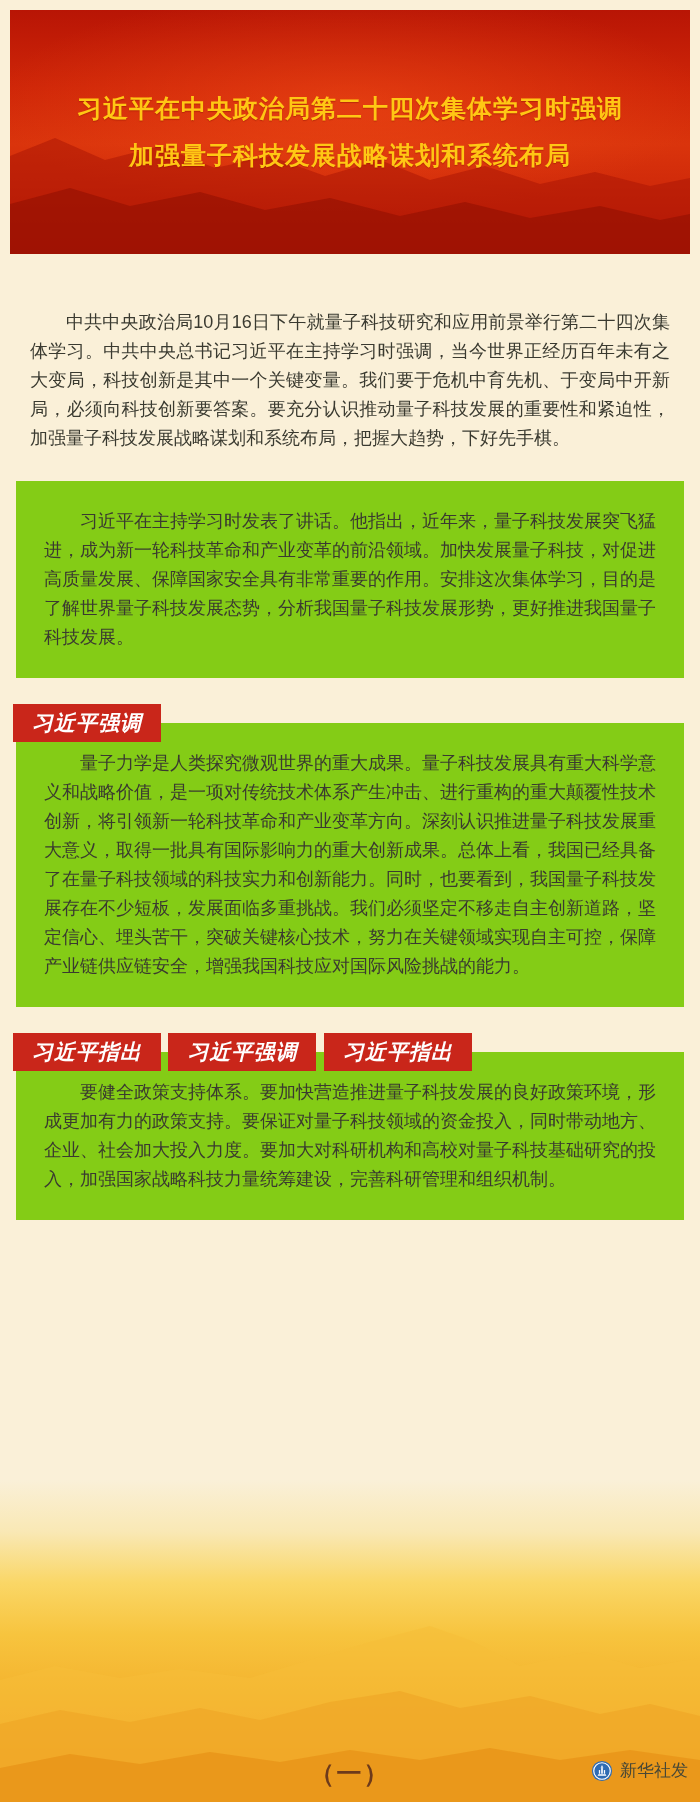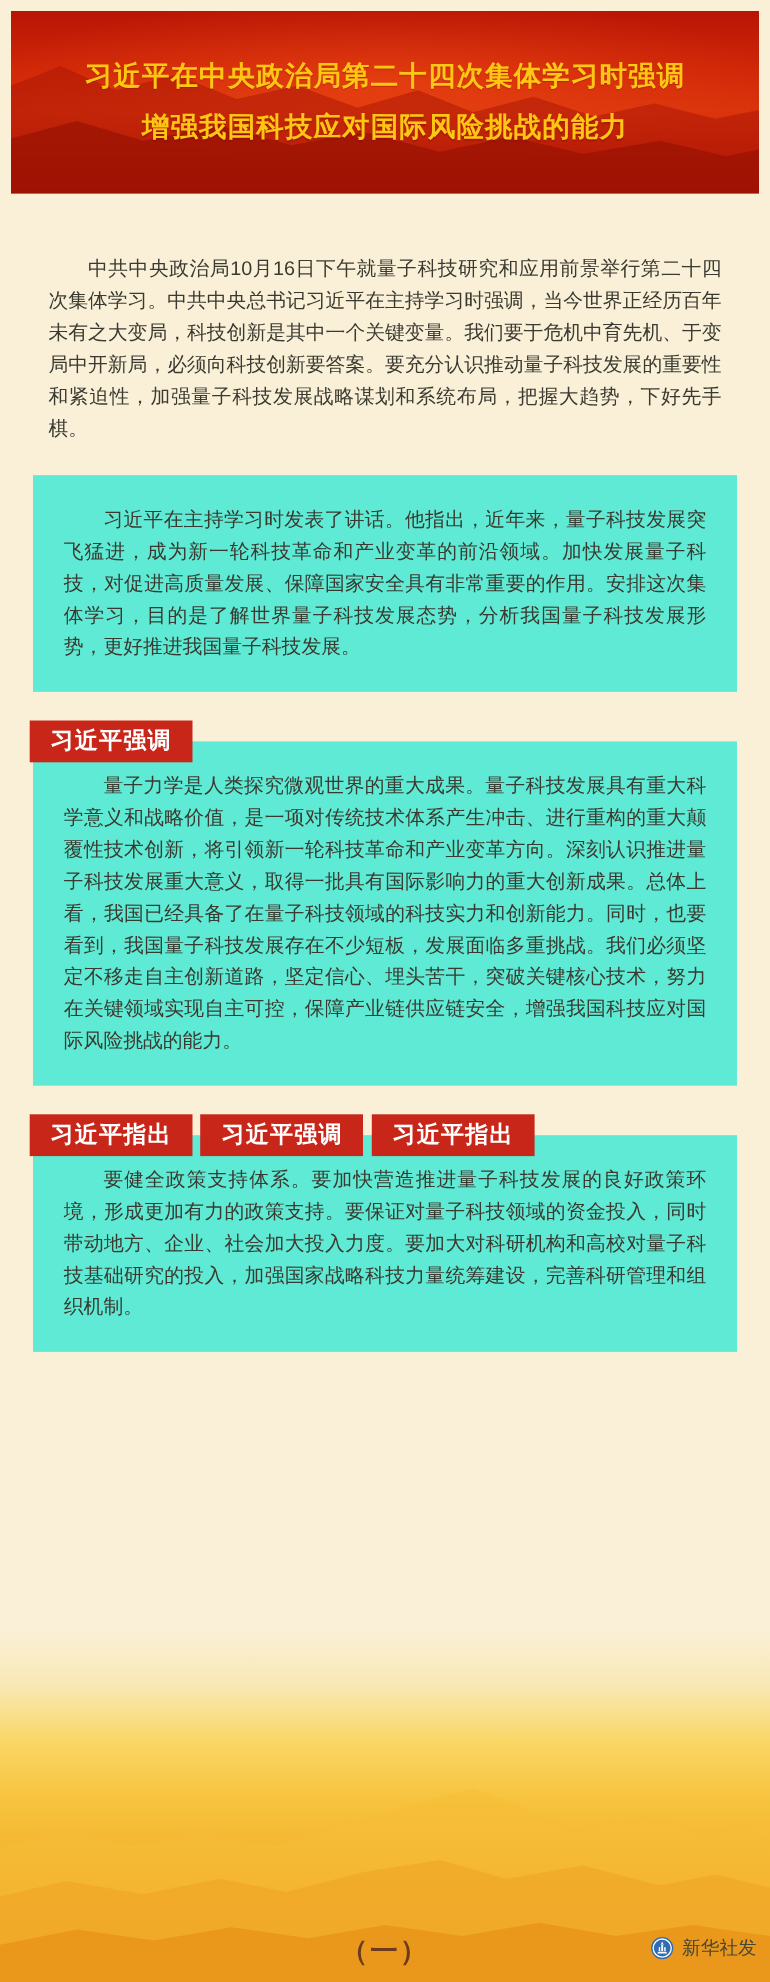--- a/index.html
+++ b/index.html
@@ -13,21 +13,21 @@
     width: 700px;
     height: 1802px;
     background: #faf0d8;
     overflow: hidden;
   }
 
   
   .banner {
     position: relative;
     margin: 10px 10px 12px 10px;
-    height: 166px;
+    height: 244px;
     background:
       radial-gradient(85% 75% at 50% 38%, rgba(255,92,28,0.38) 0%, rgba(255,92,28,0) 62%),
       linear-gradient(180deg, #b81505 0%, #cf2608 32%, #da340c 55%, #c01a06 100%);
     overflow: hidden;
   }
   .banner-mountains {
     position: absolute;
     left: 0; right: 0; bottom: 0;
     width: 100%; height: 140px;
     display: block;
@@ -44,49 +44,50 @@
   .banner-titles h1 {
     font-size: 25px;
     line-height: 47px;
     font-weight: bold;
     color: #ffc714;
     letter-spacing: 1px;
     text-shadow: 0 1px 1px rgba(120,10,0,0.35);
   }
 
   
-  .content { position: relative; z-index: 2; padding: 0 24px; }
+  .content { position: relative; z-index: 2; padding: 0 10px; }
   .content p {
     font-size: 18px;
     line-height: 29px;
     color: #3a3a30;
     text-align: justify;
     text-indent: 2em;
   }
   .intro { margin: 54px 20px 0 20px; }
   .speech-block {
     position: relative;
     z-index: 1;
     margin: 0 6px;
-    background: #5eead4;
+    background: #84cc16;
     padding: 26px 28px;
   }
   .lead-block { margin-top: 28px; }
   .badge {
     position: relative;
     z-index: 3;
     display: inline-block;
     margin: 26px 0 0 3px;
     padding: 7px 19px;
     background: #c9261a;
     color: #ffffff;
     font-size: 21px;
     font-weight: bold;
     line-height: 24px;
     letter-spacing: 1px;
+    font-style: italic;
   }
   .badge + .speech-block { margin-top: -19px; }
 
   
   .footer-scene {
     position: absolute;
     left: 0; right: 0; bottom: 0;
     height: 322px;
     z-index: 0;
     background: linear-gradient(180deg,
@@ -137,21 +138,21 @@
     </svg>
   </div>
 
   <header class="banner">
     <svg class="banner-mountains" viewBox="0 0 680 140" preserveAspectRatio="none" aria-hidden="true">
       <path fill="#a81404" fill-opacity="0.5" d="M0,42 L45,24 L95,46 L150,32 L205,54 L260,42 L315,62 L370,46 L420,66 L475,52 L530,70 L585,58 L640,72 L680,64 L680,140 L0,140 Z"></path>
       <path fill="#8e0e02" fill-opacity="0.55" d="M0,90 L60,74 L120,92 L190,78 L255,96 L320,84 L390,102 L455,88 L520,104 L590,92 L650,106 L680,100 L680,140 L0,140 Z"></path>
     </svg>
     <div class="banner-titles">
       <h1>习近平在中央政治局第二十四次集体学习时强调</h1>
-      <h1>增强我国科技应对国际风险挑战的能力</h1>
+      <h1>加强量子科技发展战略谋划和系统布局</h1>
     </div>
   </header>
 
   <main class="content">
 
     <p class="intro">中共中央政治局10月16日下午就量子科技研究和应用前景举行第二十四次集体学习。中共中央总书记习近平在主持学习时强调，当今世界正经历百年未有之大变局，科技创新是其中一个关键变量。我们要于危机中育先机、于变局中开新局，必须向科技创新要答案。要充分认识推动量子科技发展的重要性和紧迫性，加强量子科技发展战略谋划和系统布局，把握大趋势，下好先手棋。</p>
 
     <section class="speech-block lead-block">
       <p>习近平在主持学习时发表了讲话。他指出，近年来，量子科技发展突飞猛进，成为新一轮科技革命和产业变革的前沿领域。加快发展量子科技，对促进高质量发展、保障国家安全具有非常重要的作用。安排这次集体学习，目的是了解世界量子科技发展态势，分析我国量子科技发展形势，更好推进我国量子科技发展。</p>
     </section>

